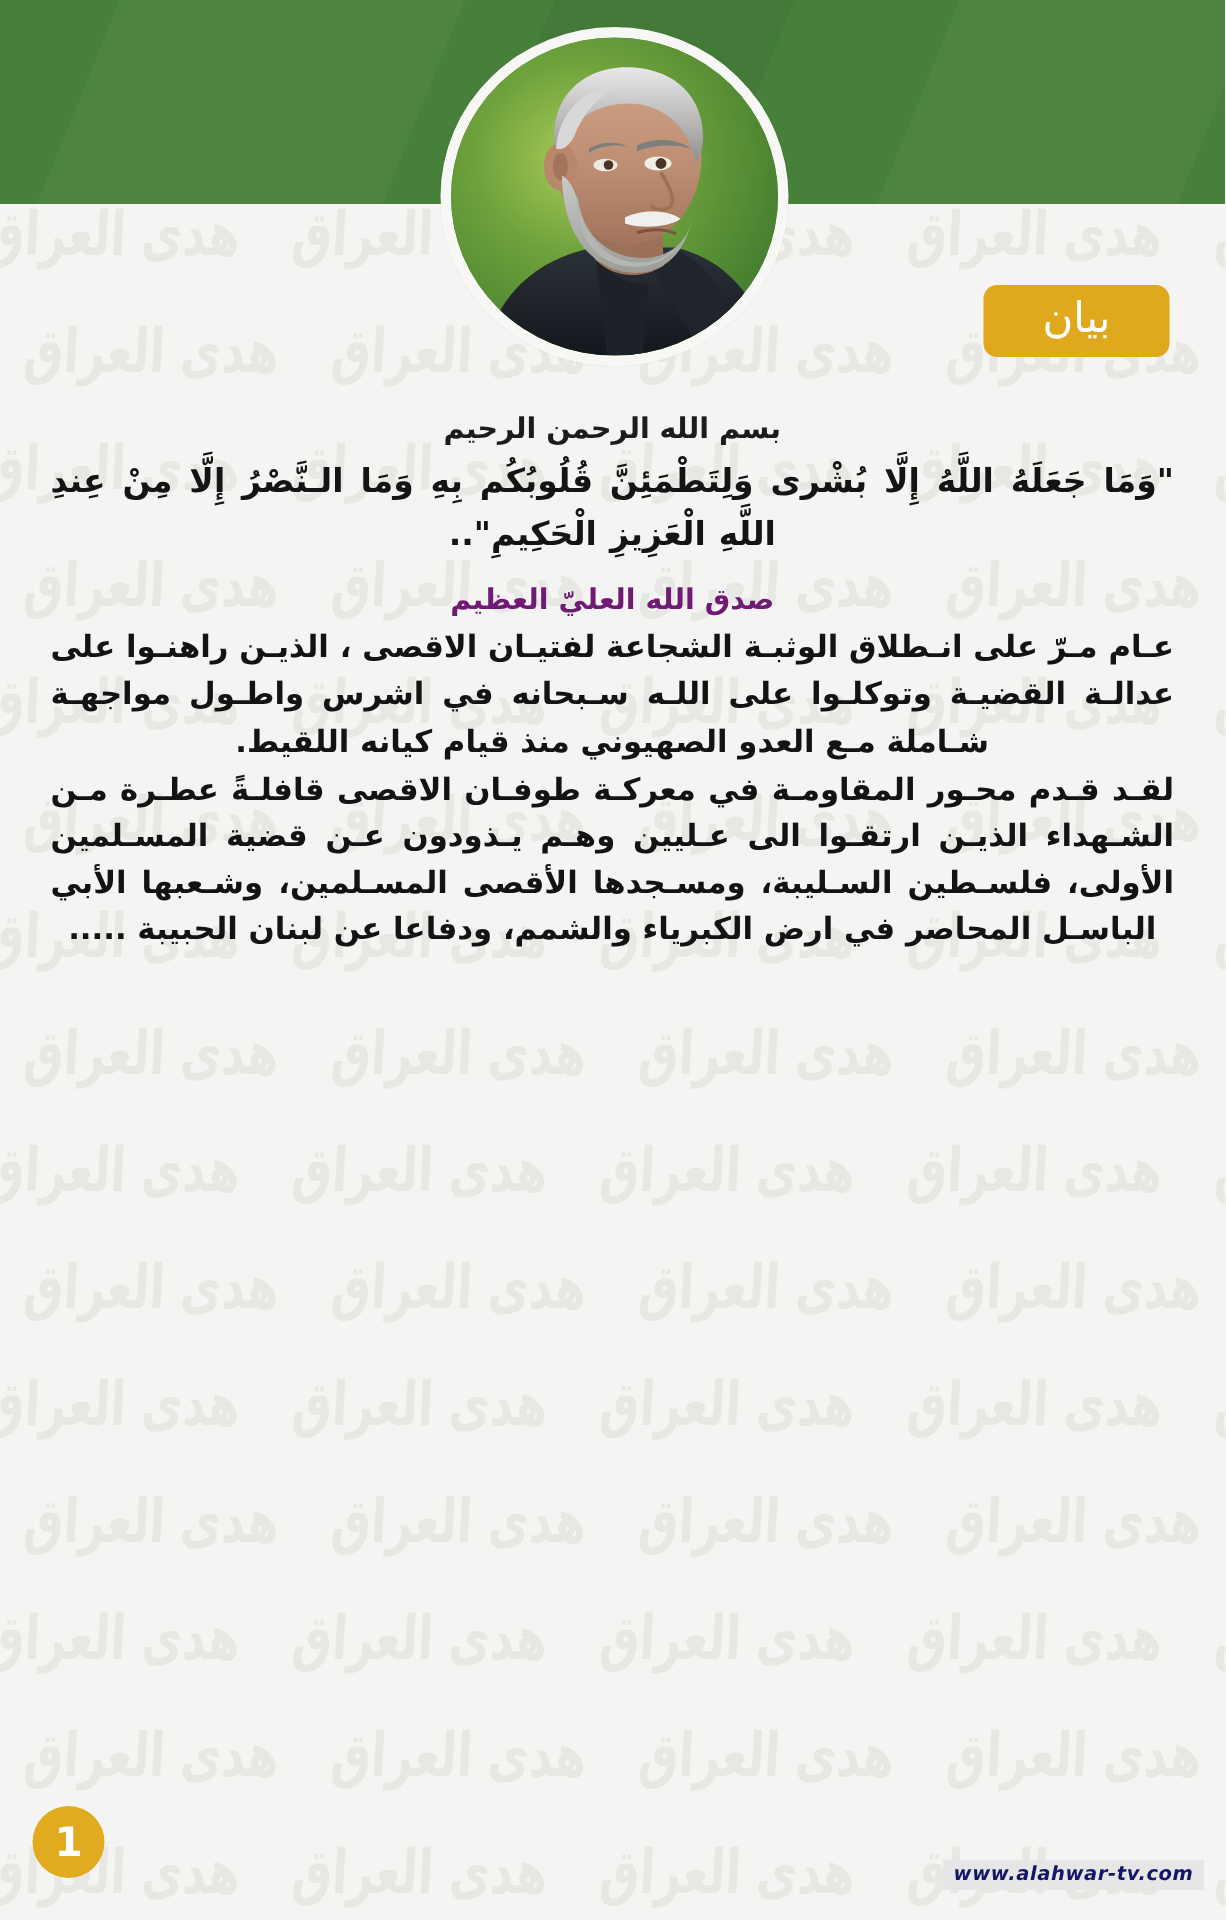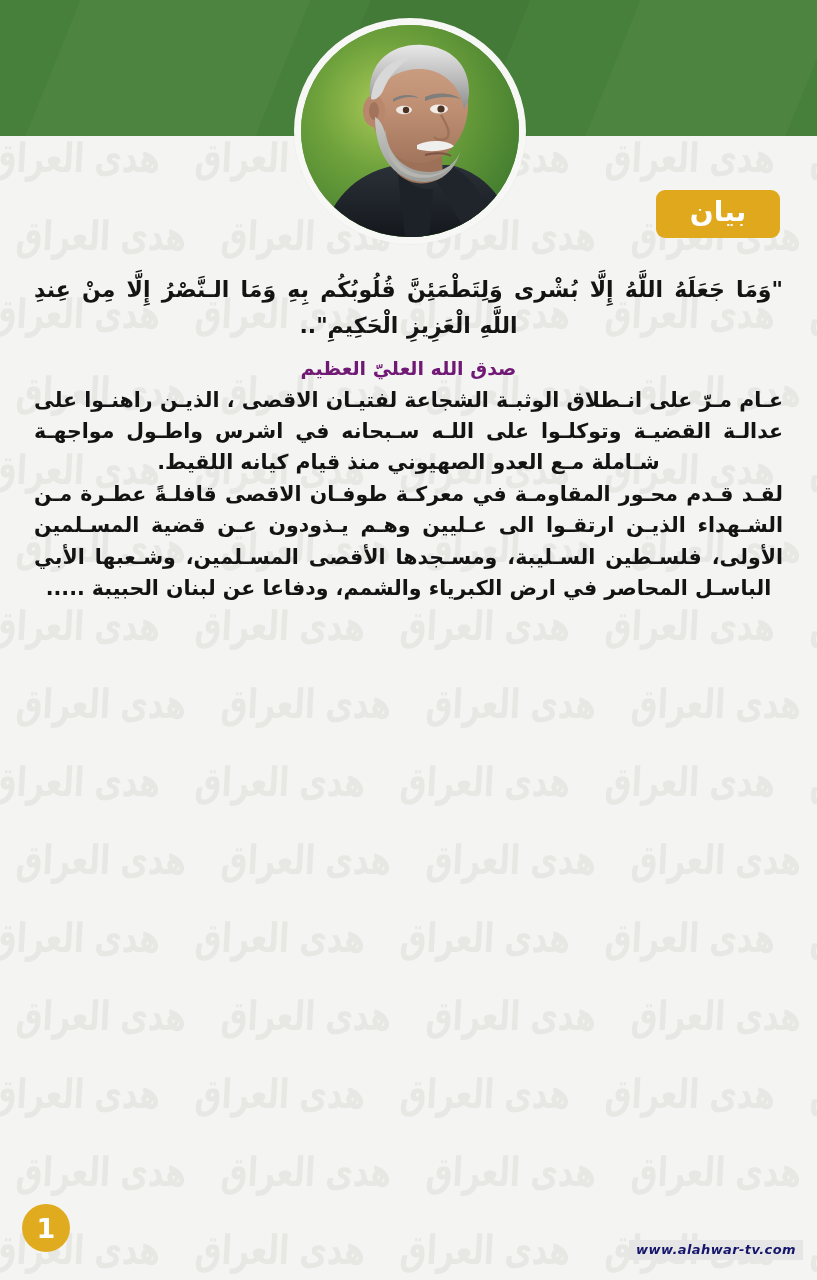--- a/index.html
+++ b/index.html
@@ -100,21 +100,21 @@
     top: 190px;
     min-width: 124px;
     height: 48px;
     background: #e0a81c;
     border-radius: 9px;
     display: flex;
     align-items: center;
     justify-content: center;
     color: #ffffff;
     font-size: 28px;
-    font-weight: 700;
+    font-weight: 400;
     letter-spacing: 1px;
     z-index: 6;
     padding: 0 18px 4px 18px;
     line-height: 1;
   }
 
   
   .content {
     position: absolute;
     left: 0; right: 0;
@@ -348,20 +348,21 @@
                  C158 136 146 146 130 147 C106 148 88 132 84 108 C82 100 78 94 74 92 Z" fill="url(#beard)"></path>
         <path d="M84 104 C88 134 104 150 126 150 C142 150 154 140 158 126
                  C152 146 134 156 114 152 C94 148 82 128 84 104 Z" fill="#b5b5b2"></path>
       </svg>
     </div>
   </div>
 
   <div class="statement-badge">بيان</div>
 
   <div class="content">
+    <div class="basmala">بسم الله الرحمن الرحيم</div>
     <div class="ayah">"وَمَا جَعَلَهُ اللَّهُ إِلَّا بُشْرى‏ وَلِتَطْمَئِنَّ قُلُوبُكُم بِهِ وَمَا الـنَّصْرُ إِلَّا مِنْ عِندِ اللَّهِ الْعَزِيزِ الْحَكِيمِ"..</div>
     <div class="sadaq">صدق الله العليّ العظيم</div>
     <p class="para">عـام مـرّ على انـطلاق الوثبـة الشجاعة لفتيـان الاقصى ، الذيـن راهنـوا على عدالـة القضيـة وتوكلـوا على اللـه سـبحانه في اشرس واطـول مواجهـة شـاملة مـع العدو الصهيوني منذ قيام كيانه اللقيط.</p>
     <p class="para">لقـد قـدم محـور المقاومـة في معركـة طوفـان الاقصى قافلـةً عطـرة مـن الشـهداء الذيـن ارتقـوا الى عـليين وهـم يـذودون عـن قضية المسـلمين الأولى، فلسـطين السـليبة، ومسـجدها الأقصى المسـلمين، وشـعبها الأبي الباسـل المحاصر في ارض الكبرياء والشمم، ودفاعا عن لبنان الحبيبة .....</p>
   </div>
 
   <div class="page-number">1</div>
 
   <div class="site-url">www.alahwar-tv.com</div>
 

